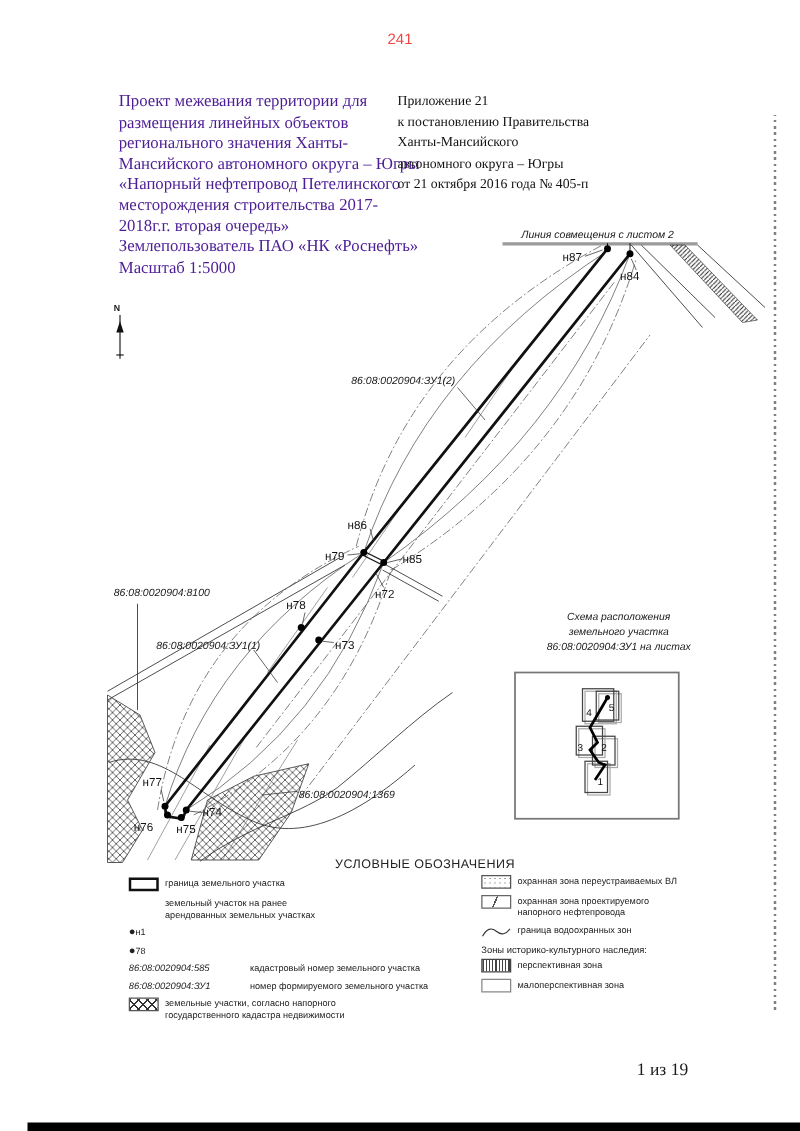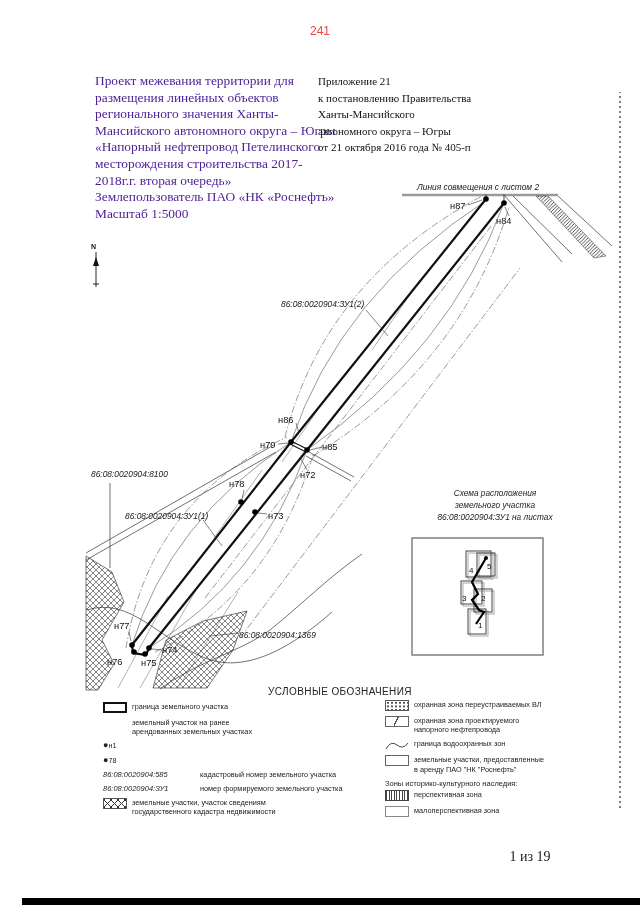--- a/index.html
+++ b/index.html
@@ -261,21 +261,21 @@
     <div class="lrow">
       <span class="numcell">86:08:0020904:585</span>
       <span class="pre">кадастровый номер земельного участка</span>
     </div>
     <div class="lrow">
       <span class="numcell">86:08:0020904:ЗУ1</span>
       <span class="pre">номер формируемого земельного участка</span>
     </div>
     <div class="lrow">
       <span class="sym gkn"></span>
-      <span class="pre">земельные участки, участок сведениям
+      <span class="pre">земельные участки, согласно напорного
 государственного кадастра недвижимости</span>
     </div>
   </div>
 
   <div class="leg-col leg-right">
     <div class="lrow">
       <span class="sym vl"></span>
       <span class="pre">охранная зона переустраиваемых ВЛ</span>
     </div>
     <div class="lrow">
@@ -284,25 +284,20 @@
 напорного нефтепровода</span>
     </div>
     <div class="lrow">
       <span class="sym water">
         <svg width="24" height="11" viewBox="0 0 24 11">
             <path d="M1,10 Q6,1 12,6 T23,4" fill="none" stroke="#333" stroke-width="0.9"></path>
           </svg>
       </span>
       <span class="pre">граница водоохранных зон</span>
     </div>
-    <div class="lrow">
-      <span class="sym lease"></span>
-      <span class="pre">земельные участки, предоставленные
-в аренду ПАО "НК "Роснефть"</span>
-    </div>
     <div class="leg-heading">Зоны историко-культурного наследия:</div>
     <div class="lrow">
       <span class="sym persp"></span>
       <span class="pre">перспективная зона</span>
     </div>
     <div class="lrow">
       <span class="sym lowpersp"></span>
       <span class="pre">малоперспективная зона</span>
     </div>
   </div>

